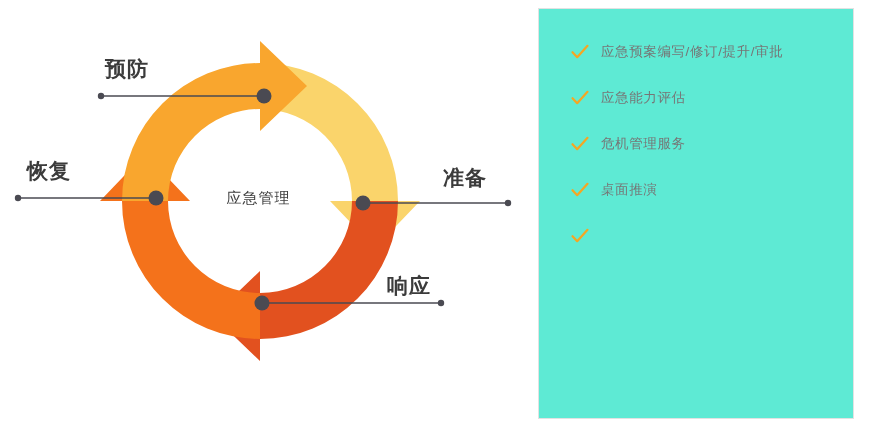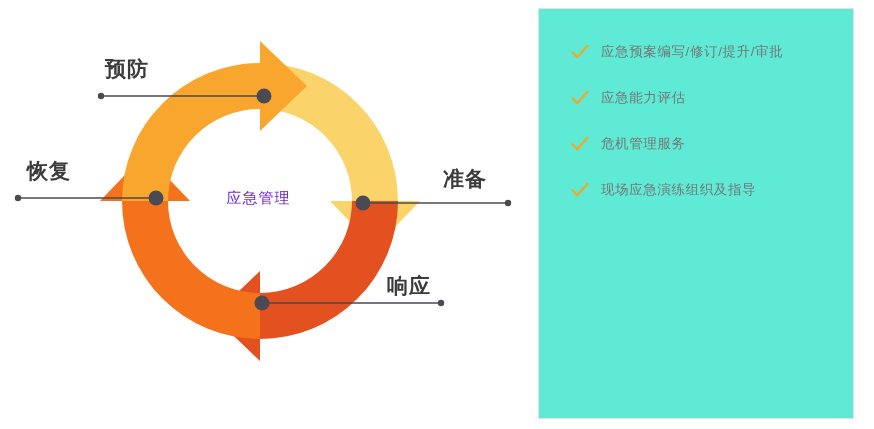--- a/index.html
+++ b/index.html
@@ -38,31 +38,31 @@
     position: absolute;
     font-size: 21px;
     font-weight: bold;
     color: #3b3b3b;
     letter-spacing: 1px;
     white-space: nowrap;
     line-height: 1;
   }
   .label-prevention { left: 105px; top: 58px; }
   .label-recovery   { left: 27px;  top: 160px; }
-  .label-preparedness { left: 443px; top: 168px; }
+  .label-preparedness { left: 443px; top: 168px; font-family: Liberation Serif, serif; }
   .label-response   { left: 387px; top: 275px; }
 
   .center-text {
     position: absolute;
     left: 0;
     top: 189px;
     width: 520px;
     text-align: center;
     font-size: 15px;
-    color: #6d28d9;
+    color: #404040;
     letter-spacing: 1px;
     pointer-events: none;
   }
   .center-text-inner {
     display: inline-block;
     margin-left: -3px;
   }
 
   
   .panel {
@@ -217,28 +217,35 @@
 
       <div class="panel-item">
         <span class="check-icon">
           <svg width="20" height="20" viewBox="0 0 20 20">
               <path d="M2.5 10.2 L7.2 15.2 L17.5 3.8" fill="none" stroke="#F5A623" stroke-width="2.2" stroke-linecap="round" stroke-linejoin="round"></path>
             </svg>
         </span>
         <span class="item-label">危机管理服务</span>
       </div>
 
-
-      <div class="panel-item">
-        <span class="check-icon">
-          <svg width="20" height="20" viewBox="0 0 20 20">
-              <path d="M2.5 10.2 L7.2 15.2 L17.5 3.8" fill="none" stroke="#F5A623" stroke-width="2.2" stroke-linecap="round" stroke-linejoin="round"></path>
-            </svg>
-        </span>
-        <span class="item-label">现场应急演练组织及指导</span>
+      <div class="panel-item">
+        <span class="check-icon">
+          <svg width="20" height="20" viewBox="0 0 20 20">
+              <path d="M2.5 10.2 L7.2 15.2 L17.5 3.8" fill="none" stroke="#F5A623" stroke-width="2.2" stroke-linecap="round" stroke-linejoin="round"></path>
+            </svg>
+        </span>
+        <span class="item-label">桌面推演</span>
+      </div>
+
+      <div class="panel-item">
+        <span class="check-icon">
+          <svg width="20" height="20" viewBox="0 0 20 20">
+              <path d="M2.5 10.2 L7.2 15.2 L17.5 3.8" fill="none" stroke="#F5A623" stroke-width="2.2" stroke-linecap="round" stroke-linejoin="round"></path>
+            </svg>
+        </span>
       </div>
 
 
 
 
     </div>
   </div>
 
 </div>
 

